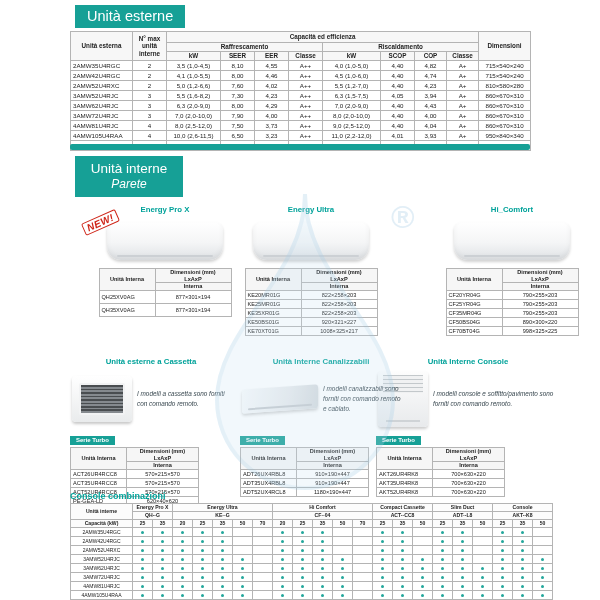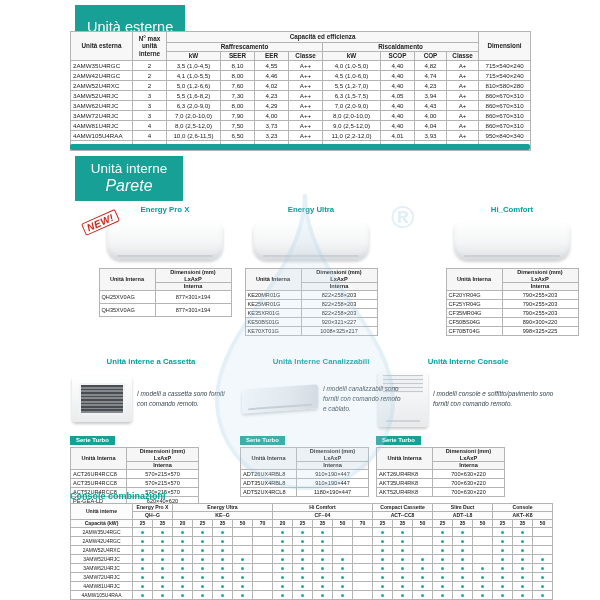--- a/index.html
+++ b/index.html
@@ -1,24 +1,24 @@
 <!DOCTYPE html>
 <html><head>
 <meta charset="utf-8">
 <style>
   html,body{margin:0;padding:0;background:#fff;}
   #page{position:relative;width:600px;height:600px;background:#ffffff;overflow:hidden;
         font-family:"Liberation Sans",sans-serif;color:#222;}
 
   
   .badge{background:#16a096;color:#fff;}
-  .main-badge{position:absolute;left:75px;top:5px;padding:14px 12px 4px;font-size:14.5px;}
+  .main-badge{position:absolute;left:75px;top:5px;padding:3px 12px 4px;font-size:14.5px;}
   .int-badge{position:absolute;left:75px;top:156px;width:108px;padding:5px 0 6px;text-align:center;}
   .int-badge .t1{font-size:13.5px;}
-  .int-badge .t2{font-size:16px;font-style:italic;margin-top:1px;}
+  .int-badge .t2{font-size:12px;font-style:italic;margin-top:1px;}
 
   
   .tbl{border-collapse:collapse;table-layout:fixed;background:#fff;}
   .tbl th,.tbl td{border:1px solid #b4b4b4;text-align:center;padding:0 1px;overflow:hidden;}
   .tbl th{background:#f7f7f7;font-weight:bold;}
 
   
   .ext{position:absolute;left:70px;top:31px;width:460px;font-size:6.2px;}
   .ext th{font-size:6.3px;line-height:1.15;}
   .ext thead tr:nth-child(1) th{height:10px;}
@@ -369,21 +369,21 @@
           </tr>
           <tr>
             <td class="c-left">CF70BT04G</td>
             <td>998×325×225</td>
           </tr>
         </tbody>
     </table>
   </div>
 
   <div class="ms" style="left:70px;width:162px">
-    <div class="sec-title">Unità interne a Cassetta</div>
+    <div class="sec-title">Unità esterne a Cassetta</div>
     <div class="ms-body">
       <div class="cassette-unit">
           <div class="grille"></div>
         </div>
       <div class="desc">I modelli a cassetta sono forniti con comando remoto.</div>
     </div>
     <div class="serie">Serie Turbo</div>
     <table class="tbl unit" style="width:128px">
       <colgroup>
           <col class="cm">

